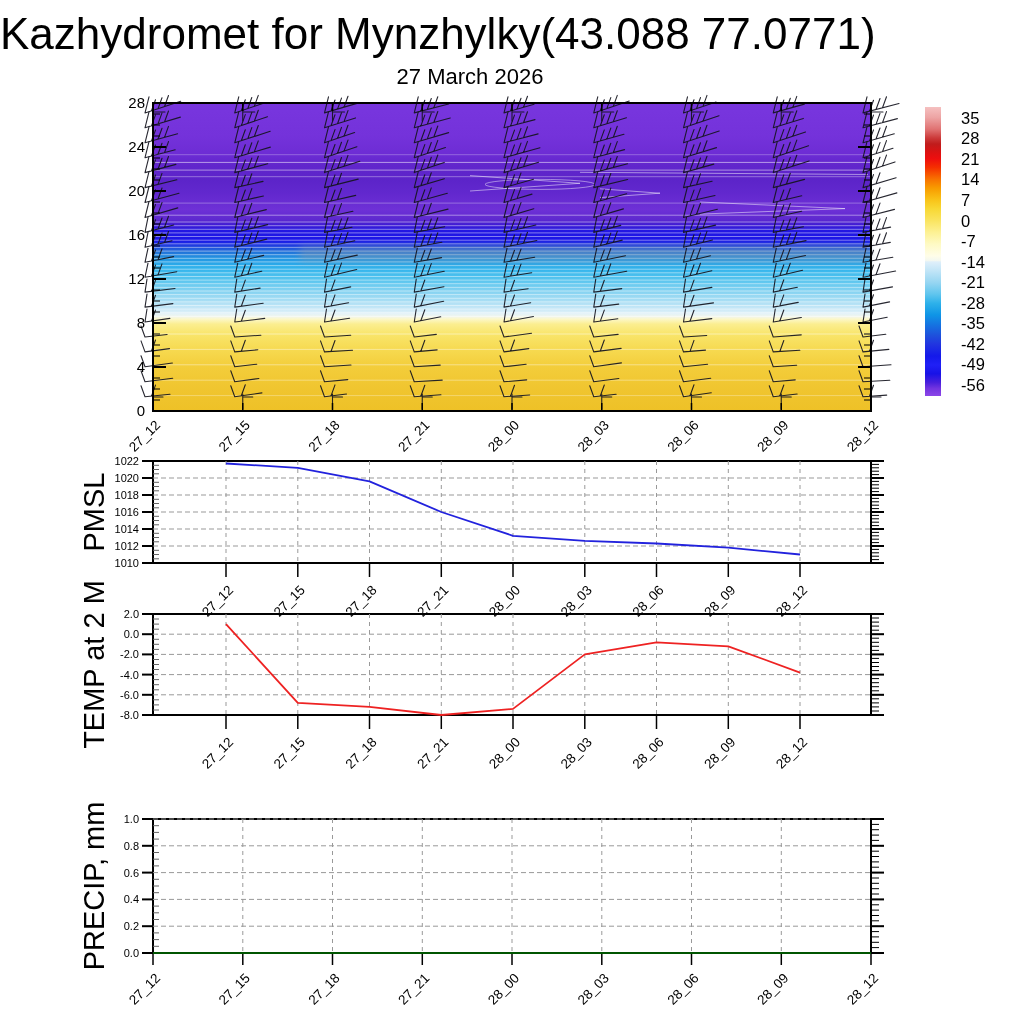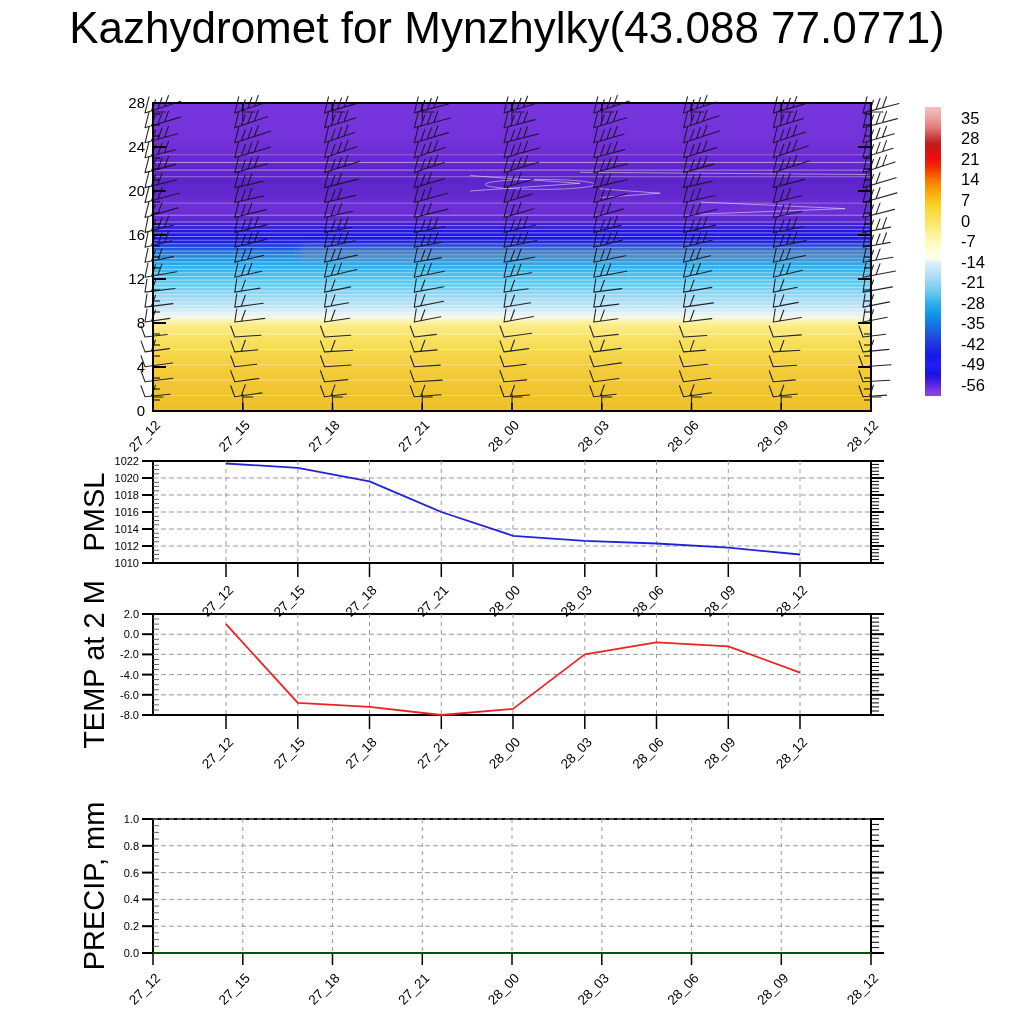--- a/index.html
+++ b/index.html
@@ -1,28 +1,29 @@
 <!DOCTYPE html>
 <html><head>
 <meta charset="utf-8">
 <style>
   html,body{margin:0;padding:0;background:#ffffff;}
   .page{position:relative;width:1024px;height:1024px;background:#fff;
         font-family:"Liberation Sans", sans-serif;overflow:hidden;}
-  .title{position:absolute;left:0;top:3px;width:1014px;text-align:center;
+  .title{position:absolute;left:0;top:9px;width:1014px;text-align:left;
          font-size:44px;color:#000;letter-spacing:0px;white-space:nowrap;}
   .subtitle{position:absolute;left:0;top:64px;width:940px;text-align:center;
          font-size:22px;color:#000;}
   svg{position:absolute;left:0;top:0;font-family:"Liberation Sans", sans-serif;}
 </style>
 </head>
 <body>
 
 <div class="page">
   <div class="title">Kazhydromet for Mynzhylky(43.088 77.0771)</div>
+  <div class="subtitle">27 March 2026</div>
   <svg id="chart" width="1024" height="1024" viewBox="0 0 1024 1024">
       <defs>
         <linearGradient id="fg" x1="0" y1="0" x2="0" y2="1">
           <stop offset="0.00%" stop-color="#7836de"></stop>
           <stop offset="10.71%" stop-color="#7432da"></stop>
           <stop offset="16.07%" stop-color="#6e2dd5"></stop>
           <stop offset="20.36%" stop-color="#6126cc"></stop>
           <stop offset="25.00%" stop-color="#5c24c9"></stop>
           <stop offset="29.29%" stop-color="#6228ce"></stop>
           <stop offset="34.64%" stop-color="#6e30d6"></stop>

